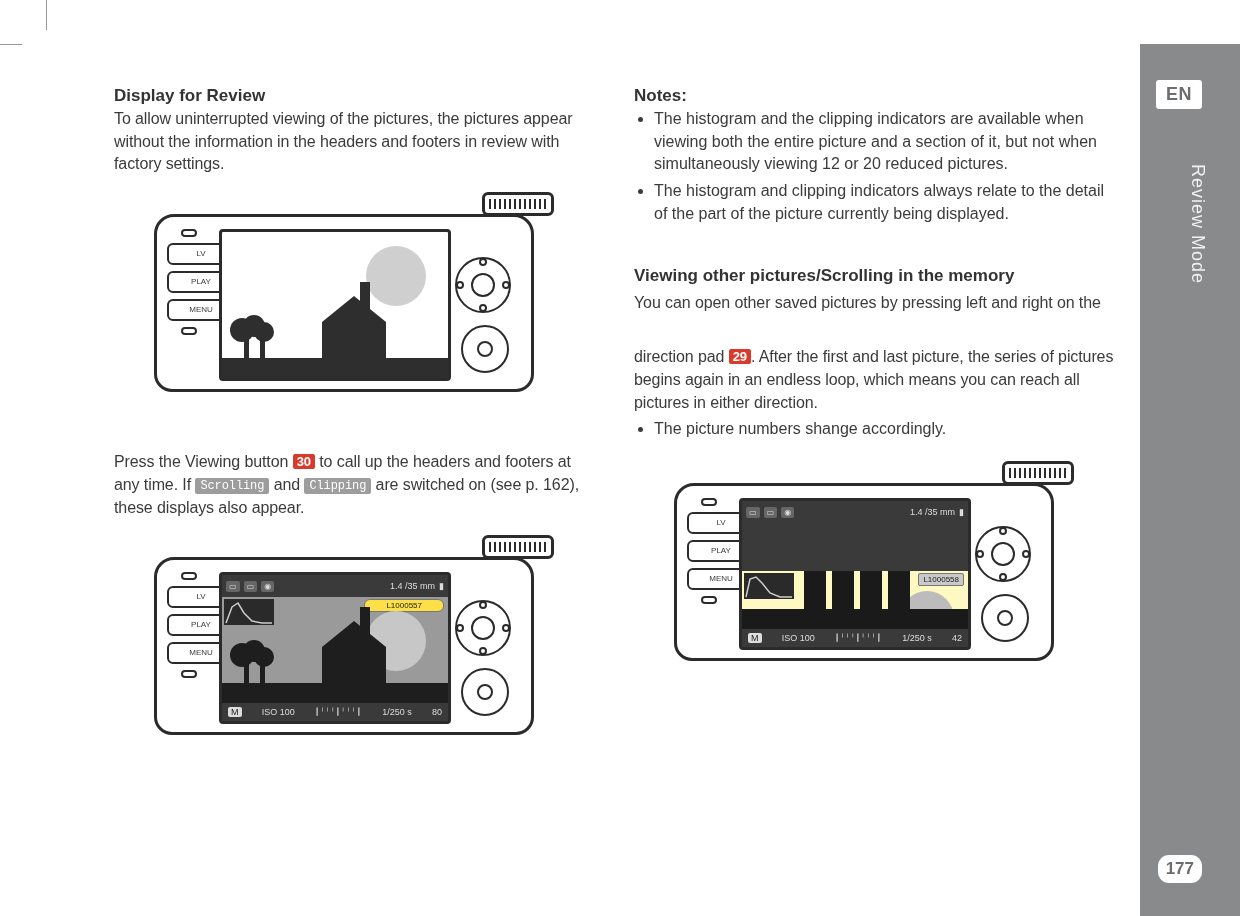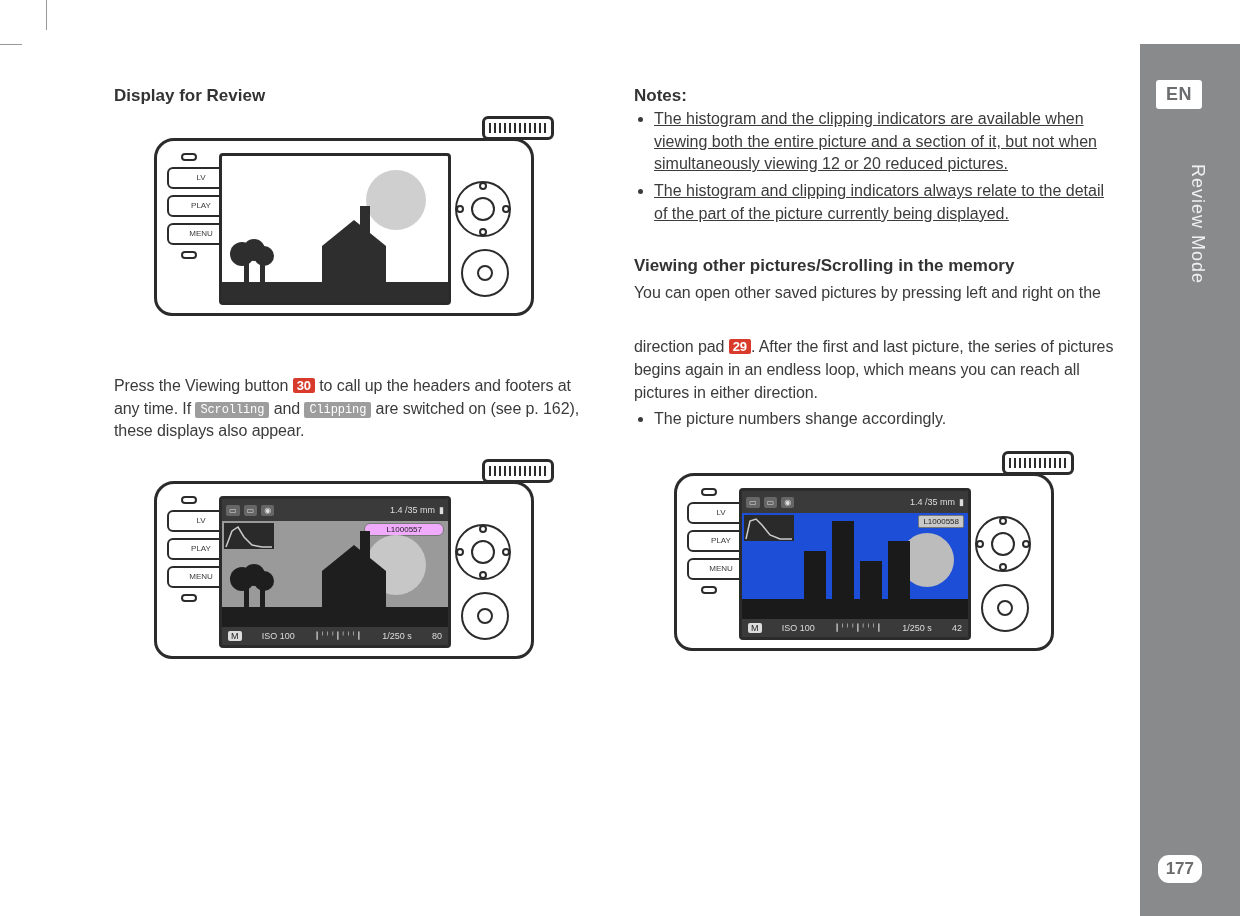--- a/index.html
+++ b/index.html
@@ -175,20 +175,21 @@
 <div class="sidebar-tab">
   <div class="lang-badge">EN</div>
   <div class="section-name">Review Mode</div>
   <div class="page-num">177</div>
 </div>
 
 <div class="page">
 
   <div class="col">
     <div class="heading">Display for Review</div>
+    <div class="ptext">To allow uninterrupted viewing of the pictures, the pictures appear without the information in the headers and footers in review with factory settings.</div>
 
     <div class="figure-wrap">
       <div class="camera">
         <div class="viewfinder"></div>
         <div class="cam-body">
           <div class="btn-col">
             <div class="pill"></div>
             <div class="lbl">LV</div>
             <div class="lbl">PLAY</div>
             <div class="lbl">MENU</div>
@@ -256,21 +257,21 @@
               <span>1.4 /35 mm</span>
               <span>▮</span>
             </div>
             <div class="scene" style="background:#9a9a9a;">
               <div class="histogram">
                 <svg viewBox="0 0 50 26">
                     <rect width="50" height="26" fill="#2a2a2a"></rect>
                     <polyline points="2,24 8,8 14,4 20,14 28,22 38,24 48,24" fill="none" stroke="#ccc" stroke-width="1.5"></polyline>
                   </svg>
               </div>
-              <span class="file" style="position:absolute;right:4px;top:2px;background:#f0abfc;color:#222;font-size:8px;padding:1px 21px;border:1px solid #777;border-radius:6px;">L1000557</span>
+              <span class="file" style="position:absolute;right:4px;top:2px;background:#fde047;color:#222;font-size:8px;padding:1px 21px;border:1px solid #777;border-radius:6px;">L1000557</span>
               <div class="moon" style="background:#c7c7c7;"></div>
               <div class="trees">
                 <svg viewBox="0 0 70 52">
                     <g fill="#1e1e1e">
                       <circle cx="14" cy="22" r="12"></circle>
                       <circle cx="26" cy="18" r="11"></circle>
                       <circle cx="36" cy="24" r="10"></circle>
                       <rect x="16" y="30" width="5" height="22"></rect>
                       <rect x="32" y="30" width="5" height="22"></rect>
                     </g>
@@ -303,21 +304,21 @@
               <span class="dot r"></span>
             </div>
           <div class="wheel"></div>
         </div>
       </div>
     </div>
   </div>
 
   <div class="col">
     <div class="heading">Notes:</div>
-    <ul class="bullets" style="margin-bottom:30px;text-decoration:underline;">
+    <ul class="bullets" style="margin-bottom:40px;">
       <li>The histogram and the clipping indicators are available when viewing both the entire picture and a section of it, but not when simultaneously viewing 12 or 20 reduced pictures.</li>
       <li>The histogram and clipping indicators always relate to the detail of the part of the picture currently being displayed.</li>
     </ul>
 
     <div class="heading" style="margin-bottom:6px;">Viewing other pictures/Scrolling in the memory</div>
     <div class="ptext" style="margin-bottom:4px;">
       <span>You can open other saved pictures by pressing left and right on the direction pad </span><span class="ref-badge">29</span><span>. After the first and last picture, the series of pictures begins again in an endless loop, which means you can reach all pictures in either direction.</span>
     </div>
     <ul class="bullets" style="margin-bottom:20px;">
       <li>The picture numbers shange accordingly.</li>
@@ -336,21 +337,21 @@
           </div>
           <div class="screen dark">
             <div class="topbar">
               <span class="chip">▭</span>
               <span class="chip">▭</span>
               <chip class="chip">◉</chip>
               <span class="sp"></span>
               <span>1.4 /35 mm</span>
               <span>▮</span>
             </div>
-            <div class="scene" style="background:#1d4ed8;">
+            <div class="scene" style="background:#fef9c3;margin-top:48px;">
               <div class="histogram">
                 <svg viewBox="0 0 50 26">
                     <rect width="50" height="26" fill="#2a2a2a"></rect>
                     <polyline points="2,24 6,6 12,4 18,10 26,20 36,24 48,24" fill="none" stroke="#ccc" stroke-width="1.5"></polyline>
                   </svg>
               </div>
               <span style="position:absolute;right:4px;top:2px;background:#c9c9c9;color:#222;font-size:8px;padding:1px 4px;border:1px solid #777;border-radius:2px;">L1000558</span>
               <div class="moon" style="background:#bcbcbc; right:14px; top:20px; width:54px; height:54px;"></div>
               <div class="bars">
                 <div style="height:50px"></div>

